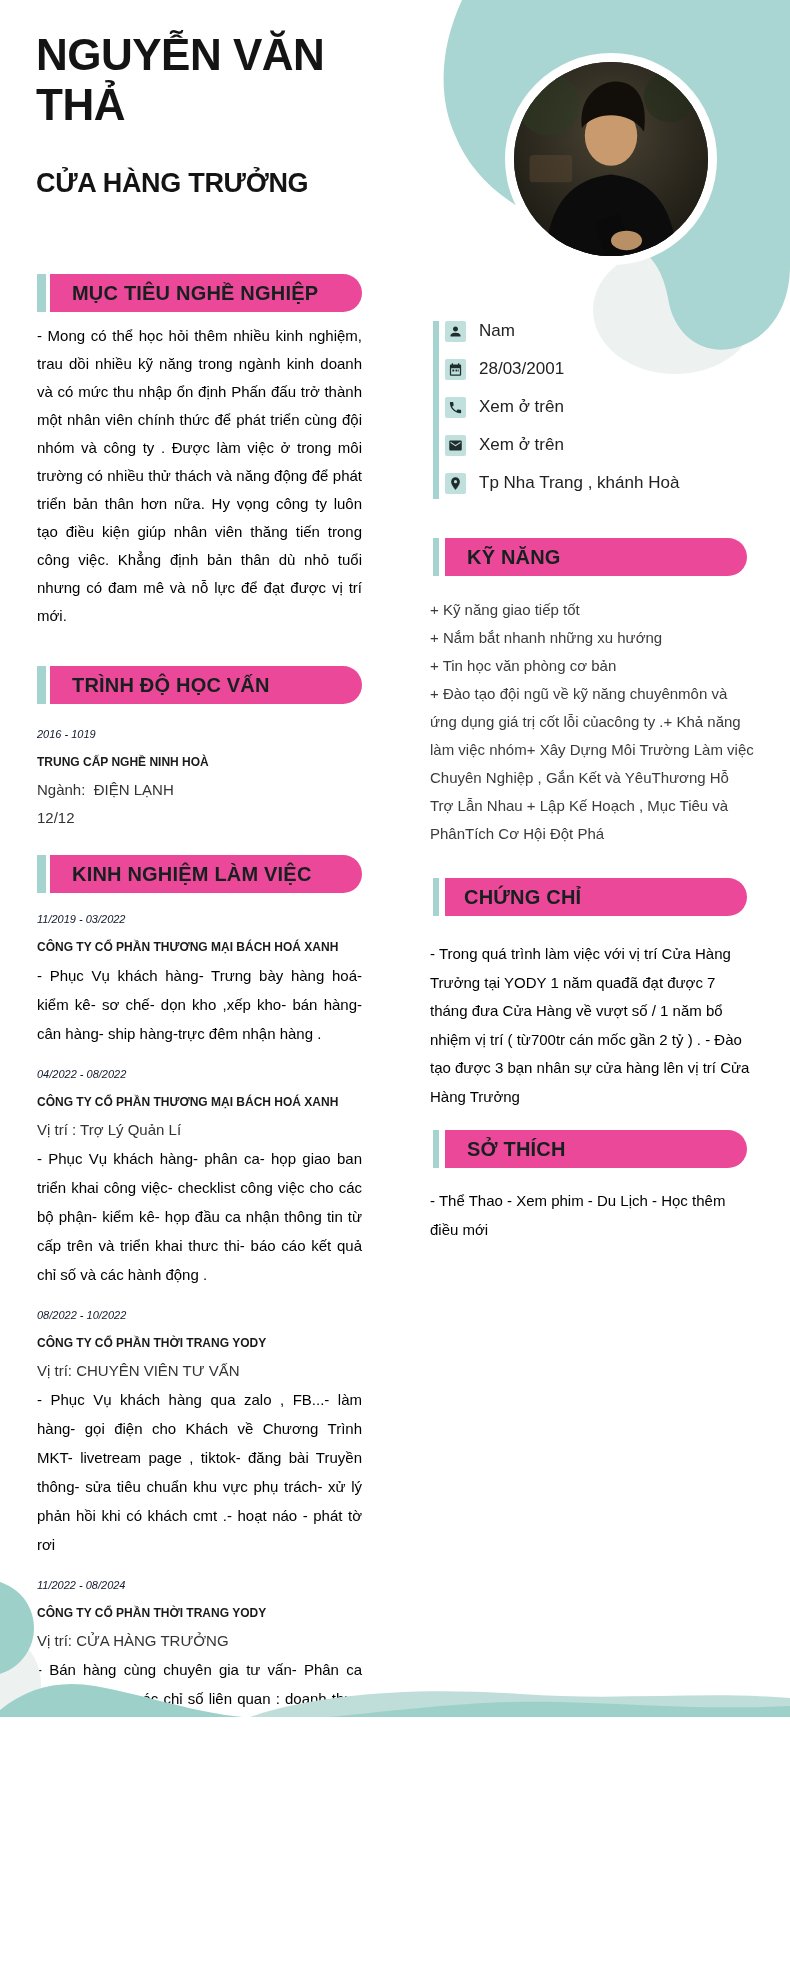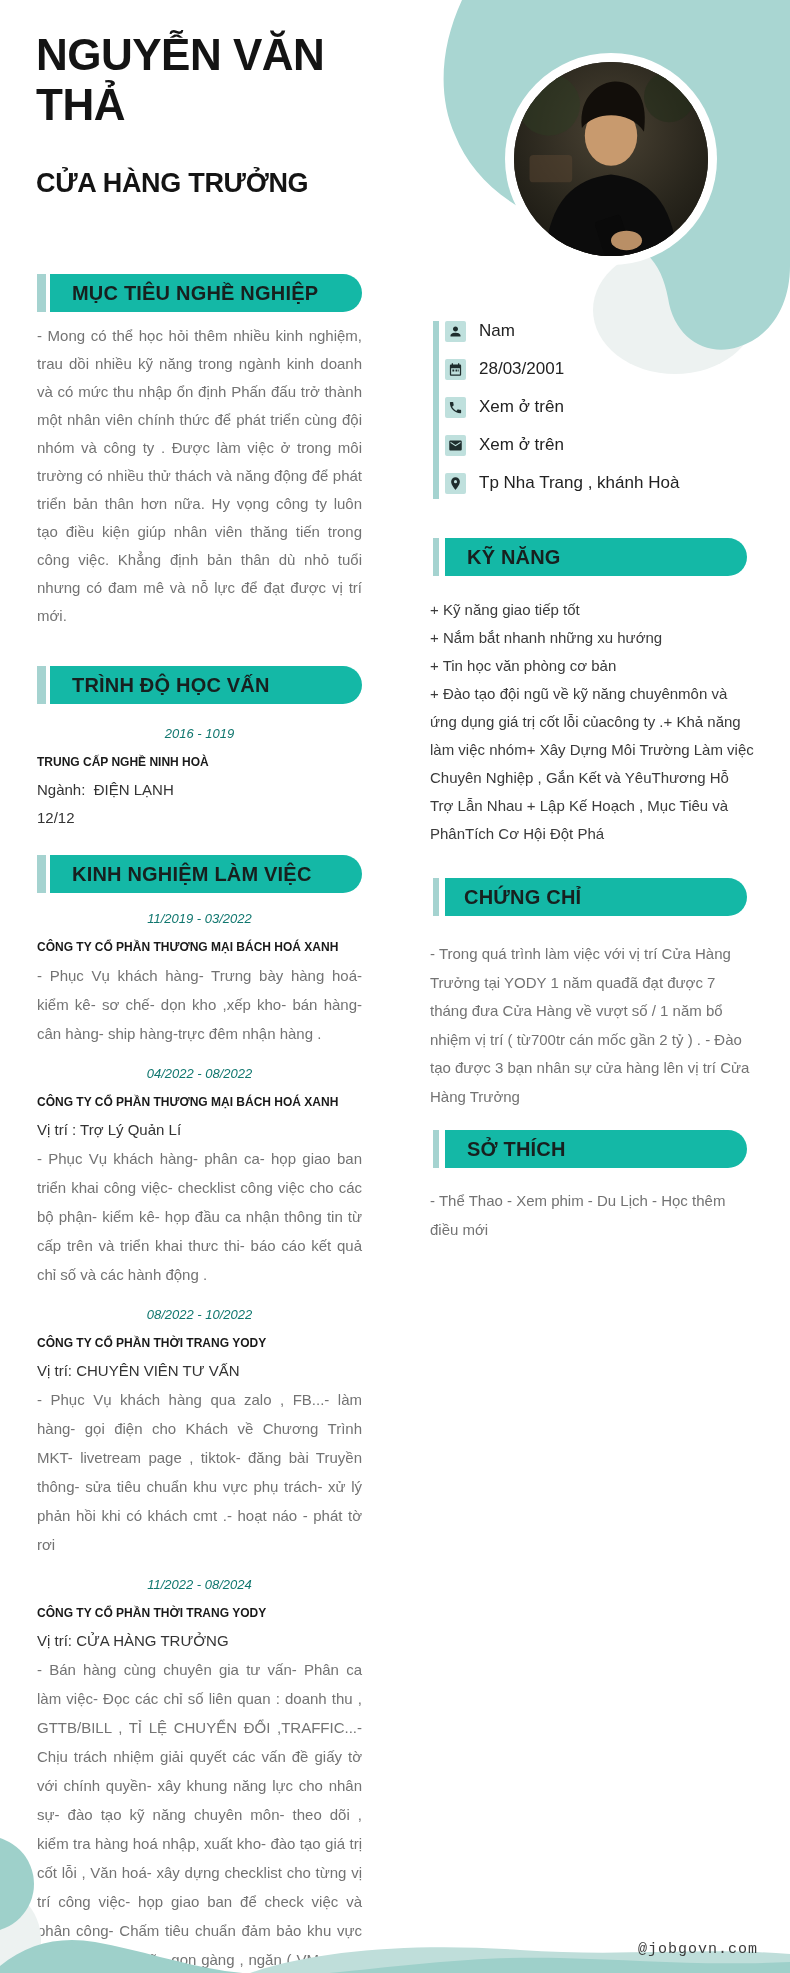--- a/index.html
+++ b/index.html
@@ -1,17 +1,17 @@
 <!DOCTYPE html>
 <html><head>
 <meta charset="utf-8">
 <style>
   * { margin:0; padding:0; box-sizing:border-box; }
   body { background:#ffffff; font-family:"Liberation Sans","DejaVu Sans",sans-serif; }
-  .page { position:relative; width:790px; height:1973px; background:#fff; overflow:hidden;text-decoration:underline; }
+  .page { position:relative; width:790px; height:1717px; background:#fff; overflow:hidden;text-decoration:underline; }
 
   
   .top-deco { position:absolute; top:0; left:0; width:790px; height:380px; pointer-events:none; }
   .photo-wrap {
     position:absolute; left:505px; top:53px; width:212px; height:212px;
     border-radius:50%; background:#ffffff; padding:9px;
   }
   .photo {
     width:100%; height:100%; border-radius:50%; overflow:hidden;
     background:#26231b;
@@ -21,40 +21,40 @@
     position:absolute; left:36px; top:30px; width:330px;
     font-size:44px; line-height:50px; font-weight:800; color:#141414; letter-spacing:-0.5px;
   }
   .job-title {
     position:absolute; left:36px; top:168px; width:360px;
     font-size:27px; font-weight:800; color:#141414; letter-spacing:-0.3px;
   }
 
   
   .section-h { position:relative; height:38px; margin-left:13px; display:flex; align-items:center;
-    background:#14b8a6; border-radius:0 19px 19px 0; padding-left:22px;
+    background:#ec4899; border-radius:0 19px 19px 0; padding-left:22px;
     font-size:20px; font-weight:800; color:#17201f; letter-spacing:0.2px; }
   .section-h::before { content:""; position:absolute; left:-13px; top:0; width:9px; height:38px;
     background:#a5d3d0; }
 
   
   .left-col  { position:absolute; left:37px; top:274px; width:325px; }
   .right-col { position:absolute; left:430px; top:315px; width:326px; }
 
   .left-col .section-h  { width:312px; margin-left:13px; }
   .right-col .section-h { width:302px; margin-left:15px; }
   .right-col .section-h::before { left:-12px; width:6px; }
 
-  .body-text { font-size:15px; line-height:28px; color:#737373; }
+  .body-text { font-size:15px; line-height:28px; color:#000000; }
   .justify { text-align:justify; }
 
   .objective-text { margin-top:10px; }
 
   .edu-block { margin-top:16px; }
-  .period { font-style:italic; font-size:13px; color:#0f766e; line-height:28px;text-align:center; }
+  .period { font-style:italic; font-size:11px; color:#0f172a; line-height:28px; }
   .org    { font-weight:800; font-size:12px; color:#191919; line-height:28px; }
   .plain  { font-size:15px; color:#333; line-height:28px; }
 
   .h-edu { margin-top:36px; }
   .h-exp { margin-top:23px; }
   .job { margin-top:12px; }
   .job .desc { line-height:29px; }
 
   
   .info-block { position:relative; padding:6px 0 8px 15px; }

